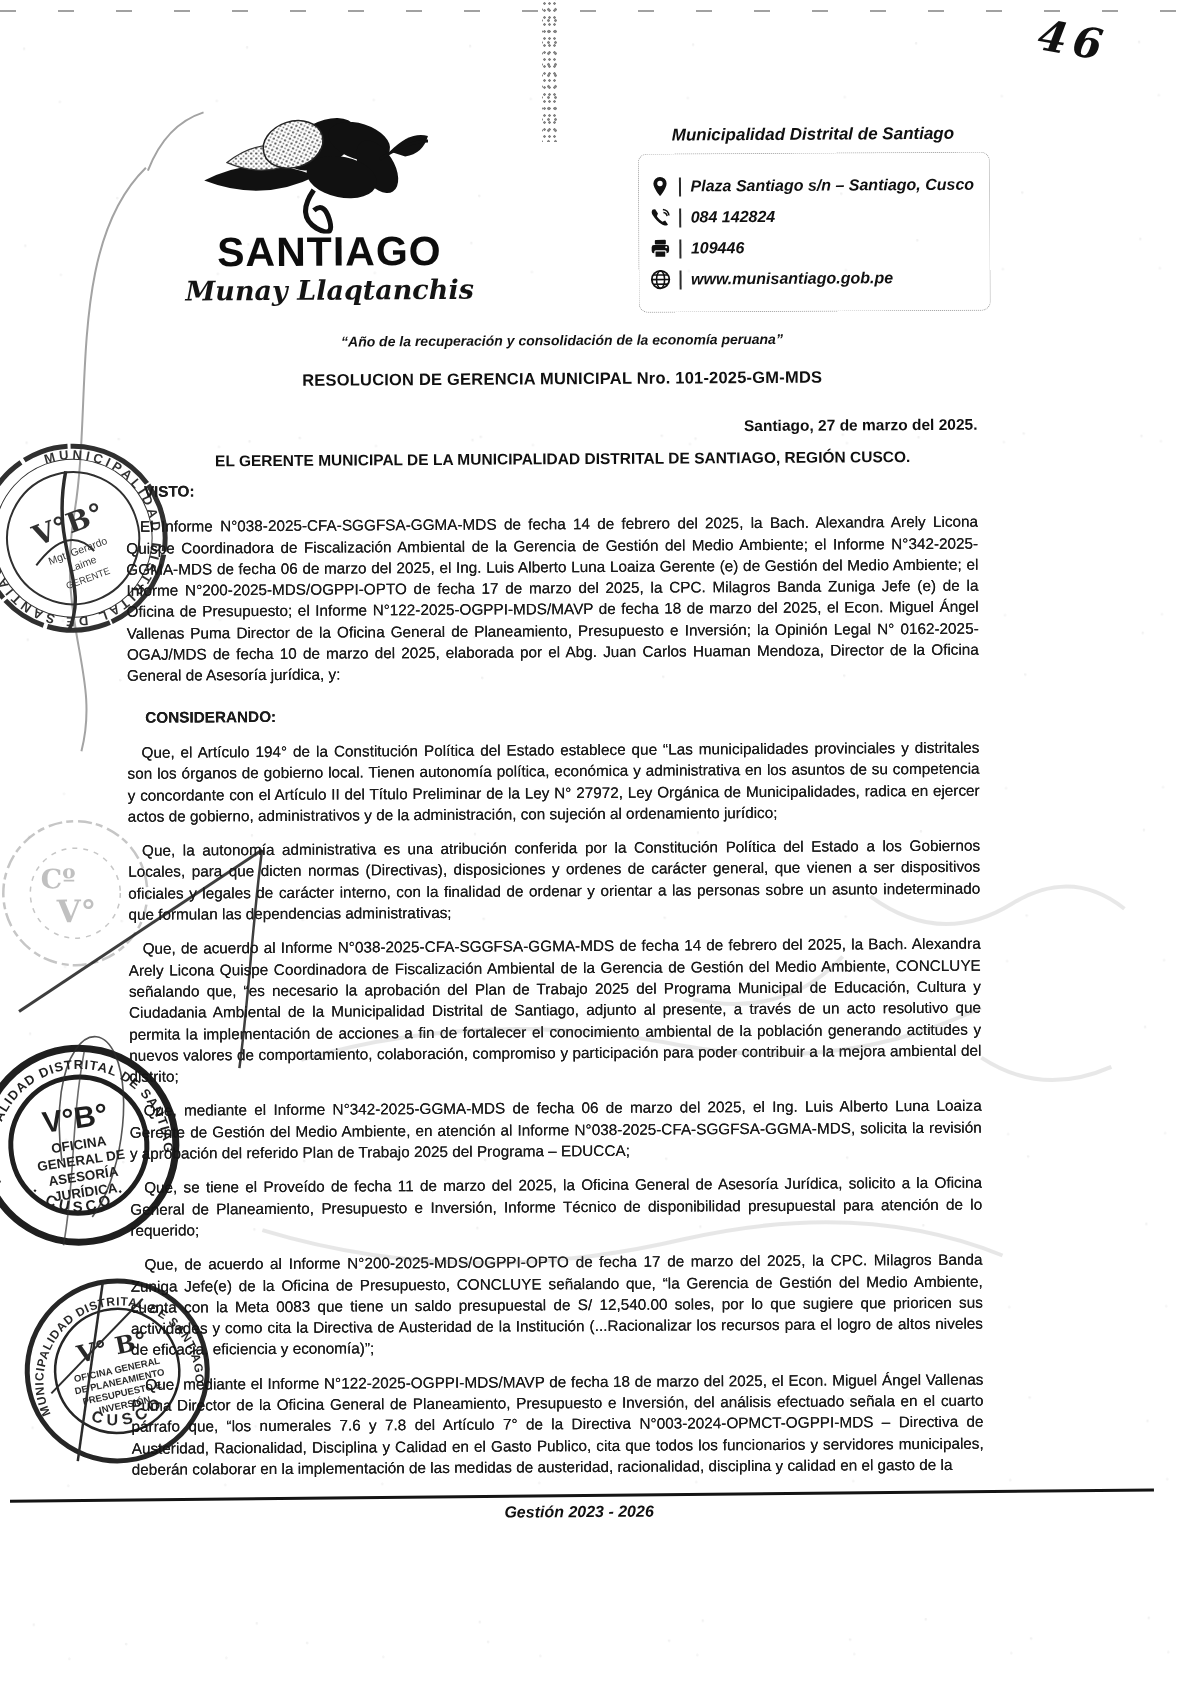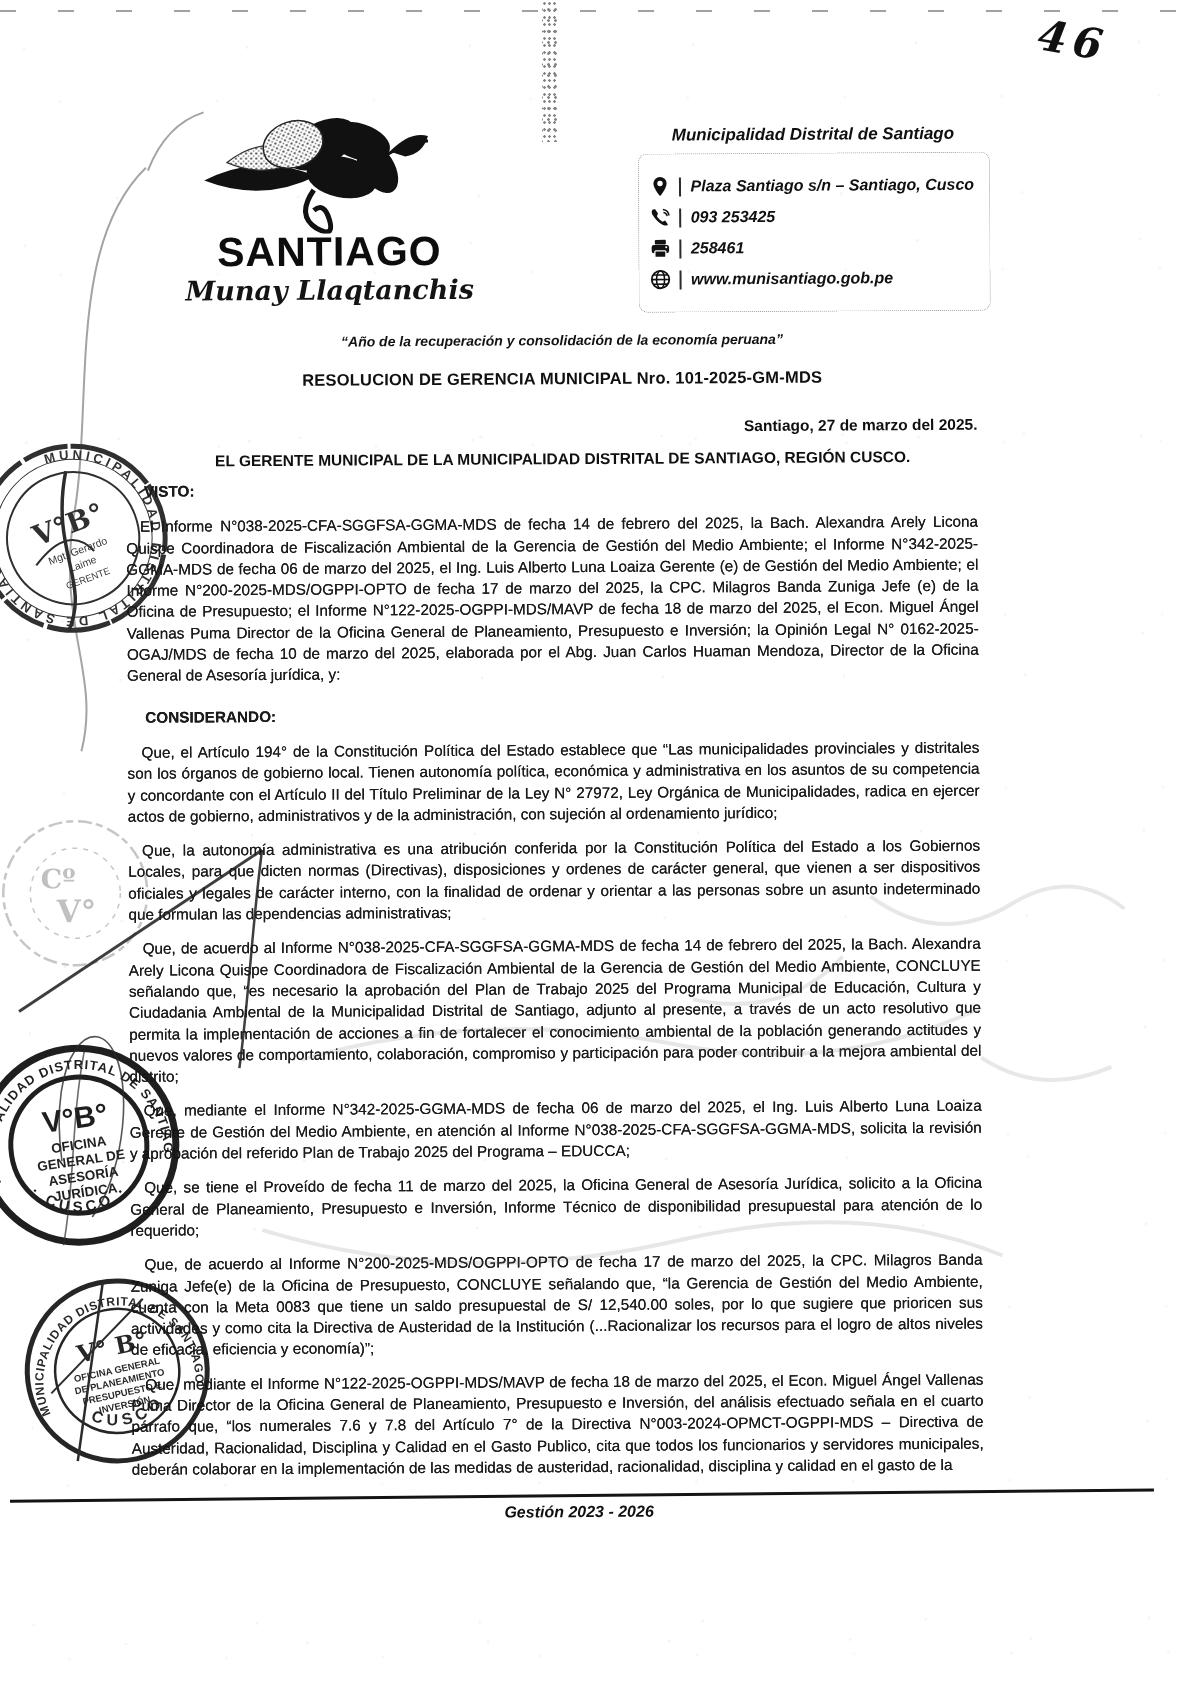--- a/index.html
+++ b/index.html
@@ -102,31 +102,31 @@
           </svg>
           <div class="c-div"></div>
           <div class="c-txt">Plaza Santiago s/n – Santiago, Cusco</div>
         </div>
         <div class="c-row">
           <svg class="c-ico" viewBox="0 0 24 24">
             <path d="M4 3c-1 1-2 3 0 6.5C6.5 13.8 10 17.4 14 19.5c3.7 2 5.6 1 6.4 0l-3-4.2-3 1.2c-2.3-1.4-4.6-3.7-6-6L9.6 7.5 6.6 3z" fill="#111"></path>
             <path d="M15 3.2q3 .3 4.6 2t2 4.6 M15.6 6.4q1.7.3 2.7 1.3t1.3 2.7" stroke="#111" stroke-width="1.6" fill="none"></path>
           </svg>
           <div class="c-div"></div>
-          <div class="c-txt">093 253425</div>
+          <div class="c-txt">084 142824</div>
         </div>
         <div class="c-row">
           <svg class="c-ico" viewBox="0 0 24 24">
             <rect x="6" y="2.5" width="12" height="5" rx="1" fill="#111"></rect>
             <rect x="2.5" y="8" width="19" height="9" rx="2.5" fill="#111"></rect>
             <rect x="6" y="14.5" width="12" height="7" rx="1" fill="#111" stroke="#fff" stroke-width="1.4"></rect>
             <circle cx="18.4" cy="10.6" r="1.1" fill="#fff"></circle>
           </svg>
           <div class="c-div"></div>
-          <div class="c-txt">258461</div>
+          <div class="c-txt">109446</div>
         </div>
         <div class="c-row">
           <svg class="c-ico" viewBox="0 0 24 24">
             <circle cx="12" cy="12" r="9.5" fill="none" stroke="#111" stroke-width="2"></circle>
             <ellipse cx="12" cy="12" rx="4.4" ry="9.5" fill="none" stroke="#111" stroke-width="1.7"></ellipse>
             <path d="M2.5 12h19 M4 7h16 M4 17h16" stroke="#111" stroke-width="1.7"></path>
           </svg>
           <div class="c-div"></div>
           <div class="c-txt">www.munisantiago.gob.pe</div>
         </div>

